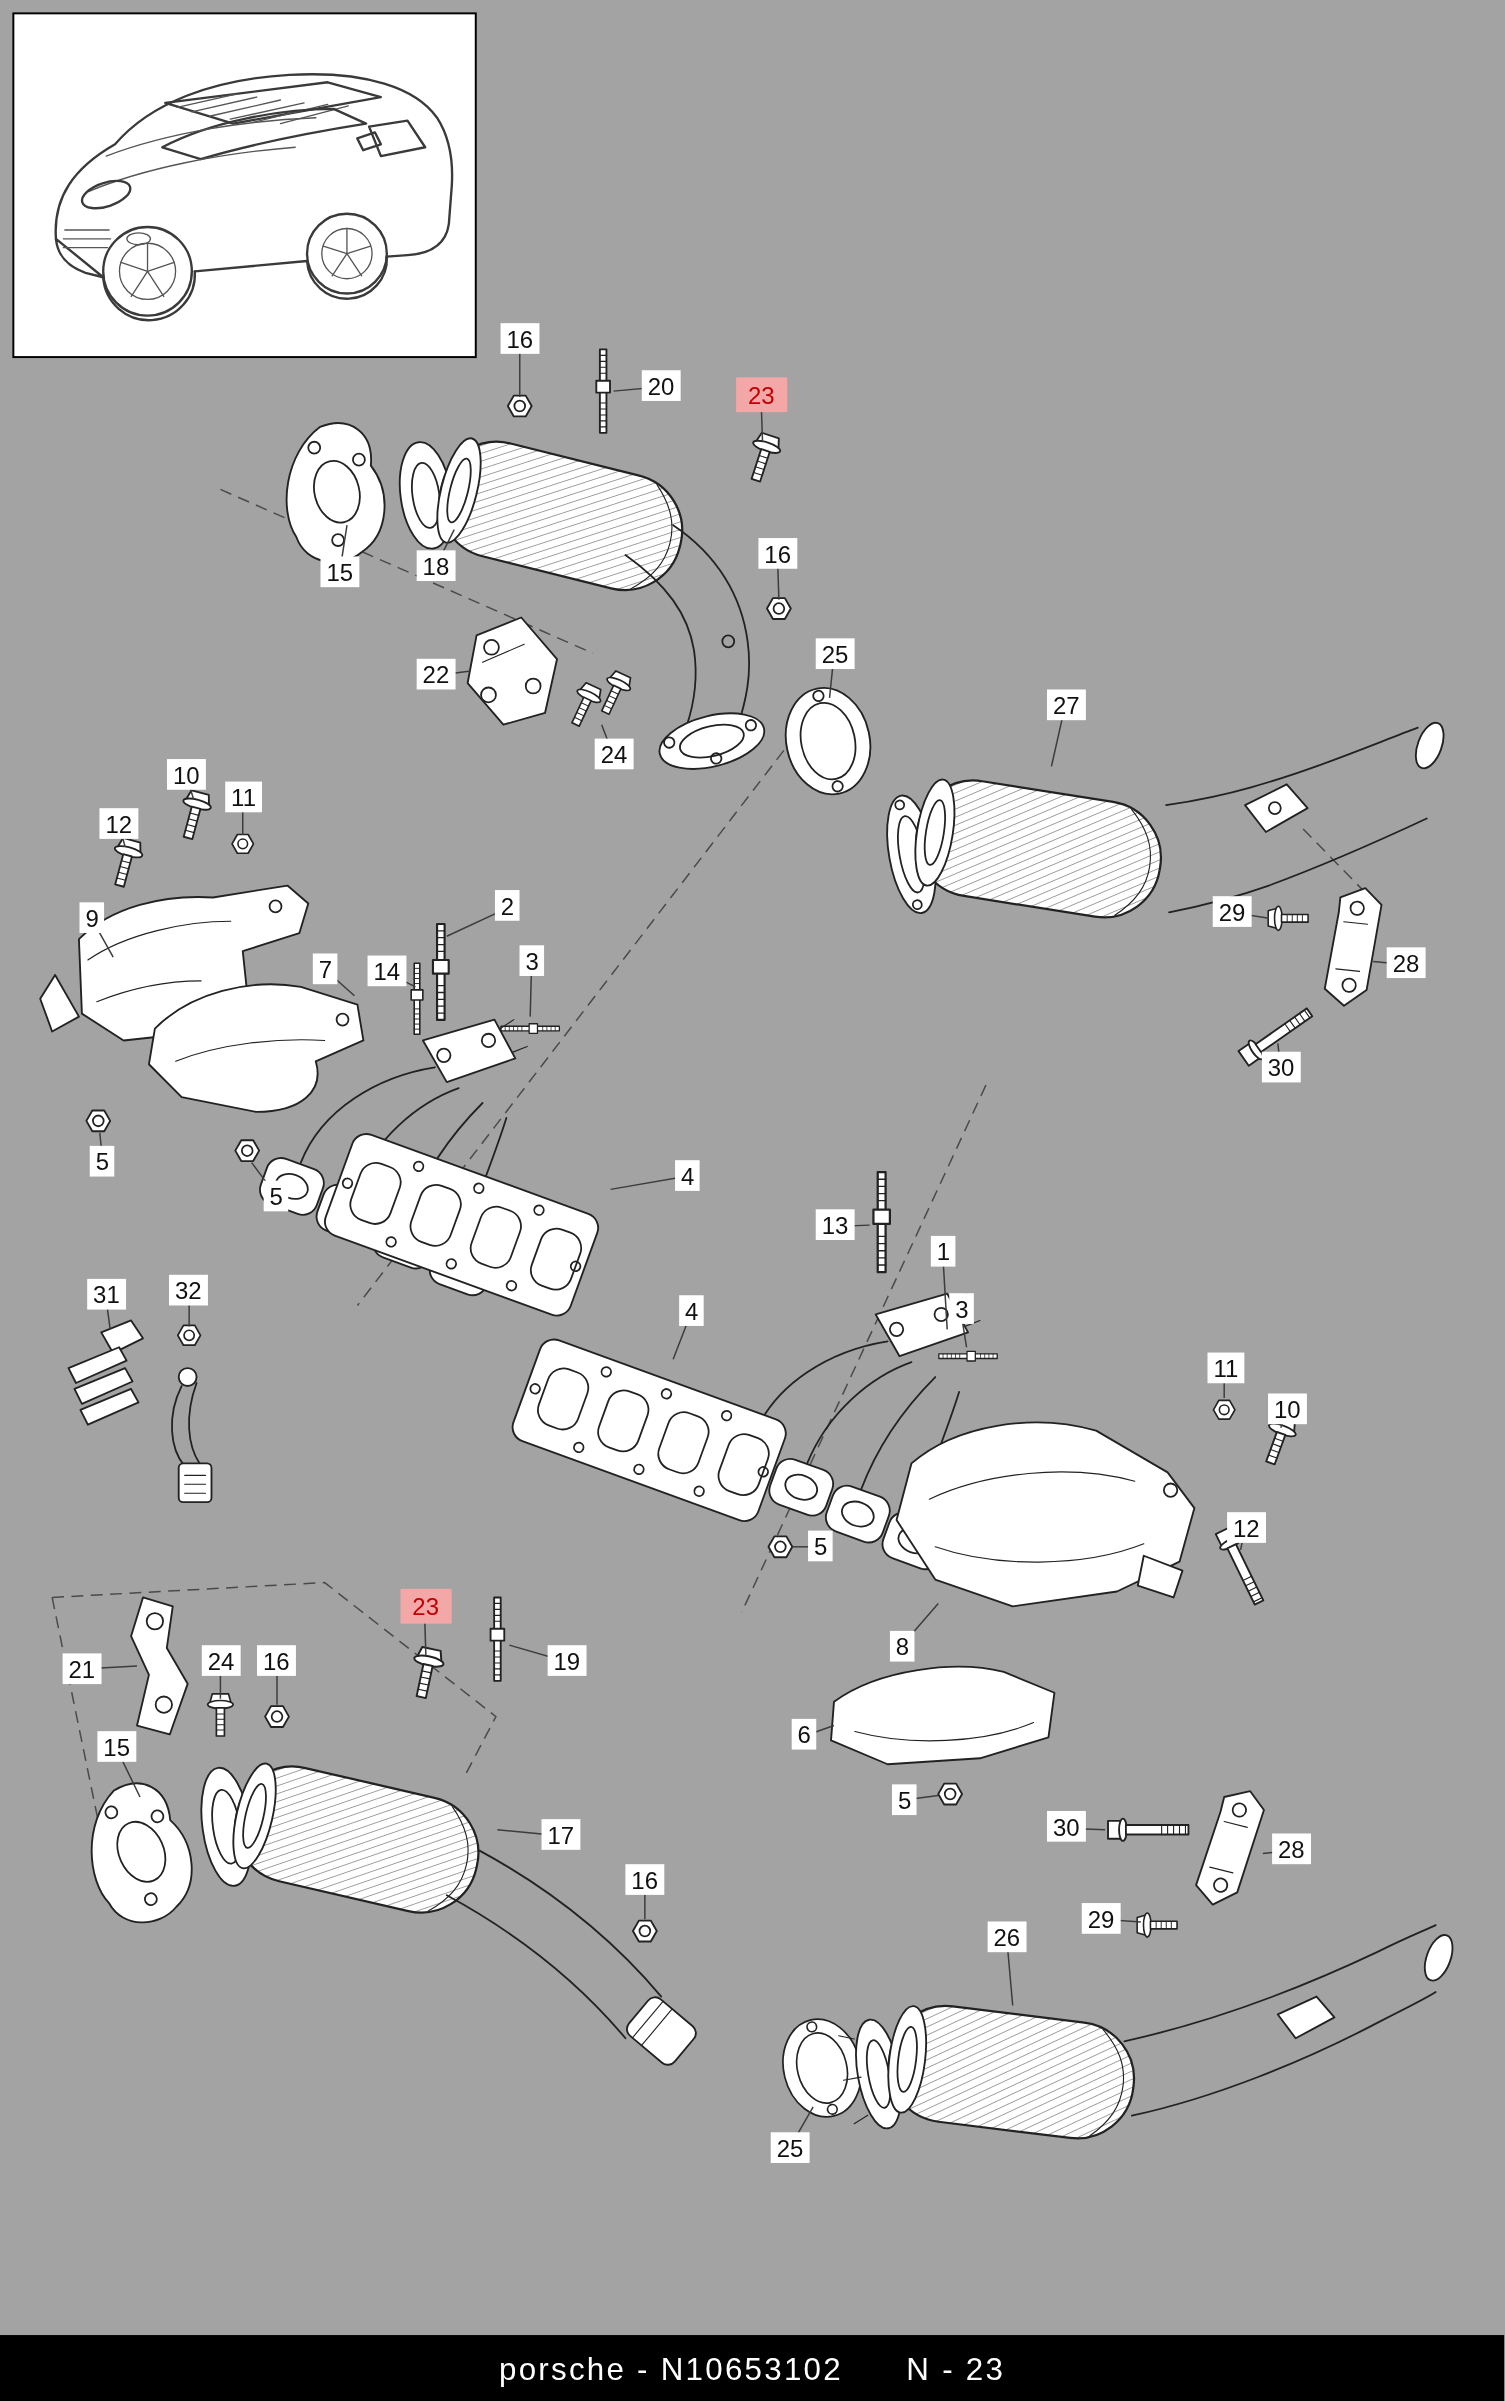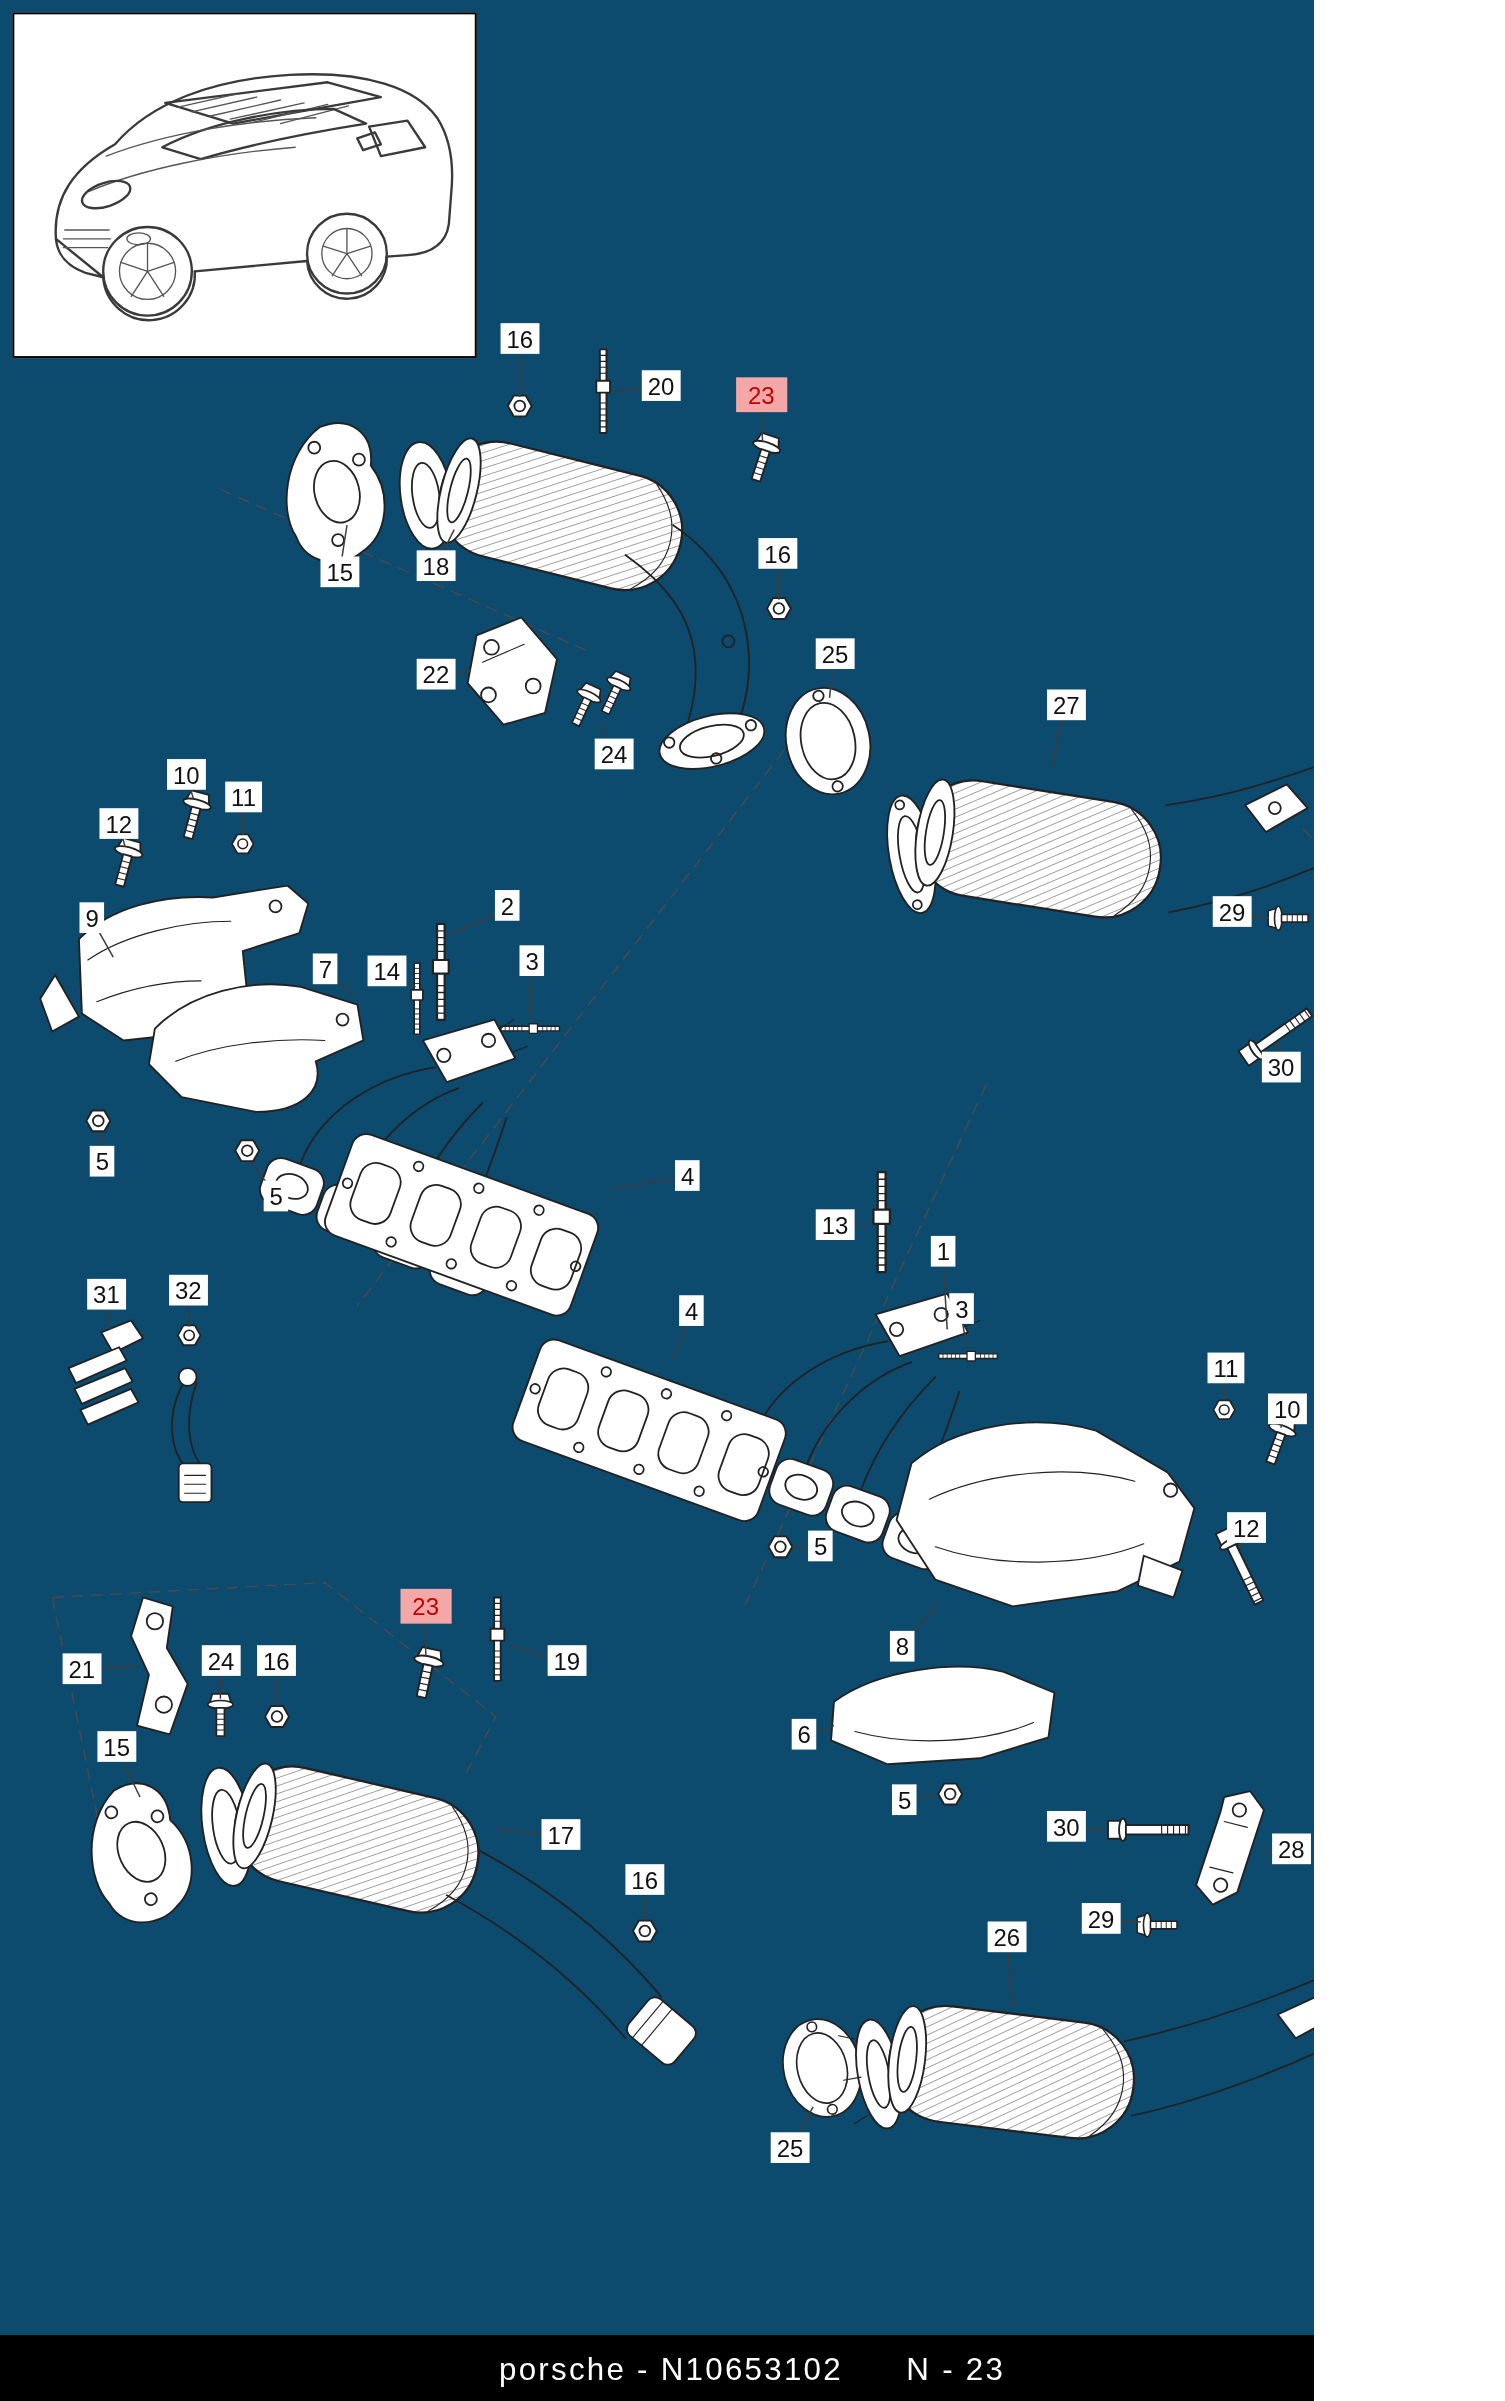--- a/index.html
+++ b/index.html
@@ -1,16 +1,16 @@
 <!DOCTYPE html>
 <html style="--hl-bg: #f4a7a7; --hl-color: #c00000; --footer-bg: #000000; --footer-color: #ffffff;font-size:11.7px"><head>
 <meta charset="utf-8">
 <style>
   html,body{margin:0;padding:0;background:#fff;}
-  .page{position:relative;width:1314px;height:2401px;background:#0c4a6e;overflow:hidden;}
+  .page{position:relative;width:1505px;height:2401px;background:#a3a3a3;overflow:hidden;}
   .stage{position:relative;width:735px;height:1174px;transform:scale(2.0465);transform-origin:0 0;
          font-family:"Liberation Sans",sans-serif;}
   .car-box{position:absolute;left:5.8px;top:5.8px;width:227px;height:169px;border:1.5px solid #000;
            background:#fff;box-sizing:border-box;z-index:2;}
   .car-box svg{display:block;}
   .art{position:absolute;left:0;top:0;z-index:1;}
   #leader-layer{position:absolute;left:0;top:0;z-index:3;pointer-events:none;}
   .callout-layer{position:absolute;left:0;top:0;width:735px;height:1174px;z-index:4;}
   .callout{position:absolute;transform:translate(-50%,-55%);font-size:11.7px;line-height:1;
            padding:1.5px 2.9px;background:#fff;color:#111;cursor:pointer;white-space:nowrap;}

